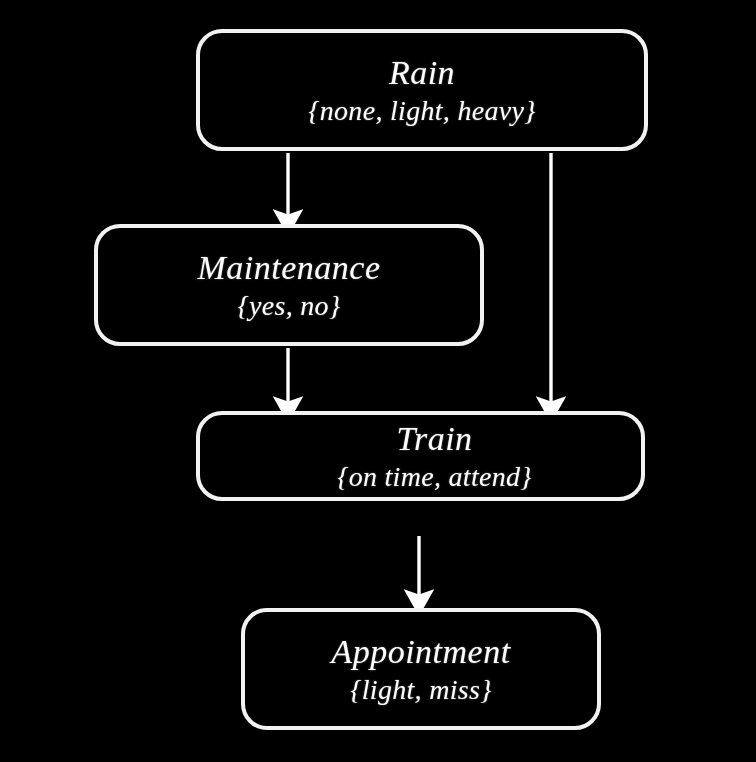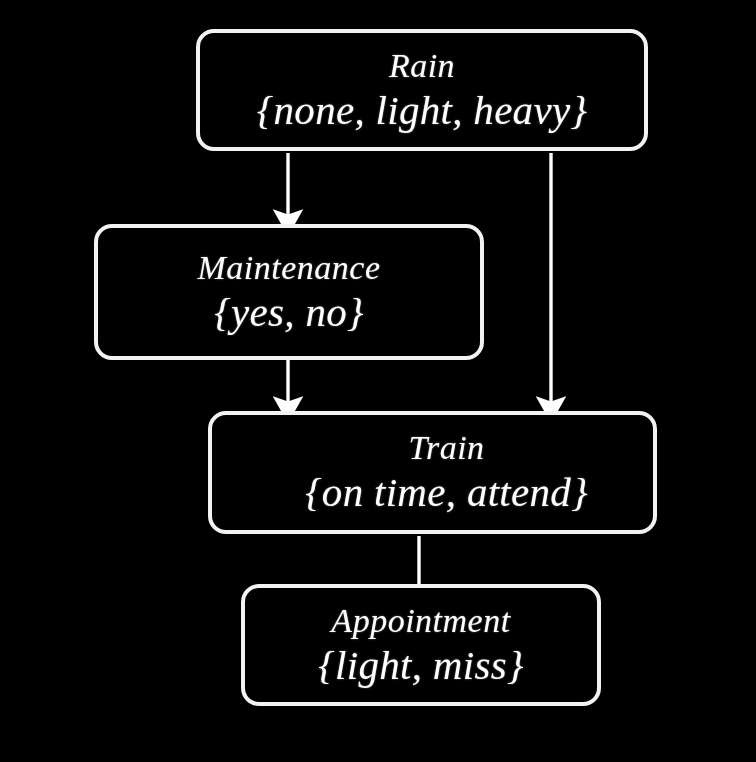--- a/index.html
+++ b/index.html
@@ -13,45 +13,45 @@
     height: 762px;
     background: #000000;
     overflow: hidden;
     font-family: "Liberation Serif", "DejaVu Serif", serif;
   }
   .node {
     position: absolute;
     box-sizing: border-box;
     background: #000000;
     border: 4px solid #f2f2f2;
-    border-radius: 18px;
+    border-radius: 26px;
     display: flex;
     flex-direction: column;
     align-items: center;
     justify-content: center;
     color: #ffffff;
     text-align: center;
     line-height: 1.18;
     font-style: italic;
     text-shadow: 0 0 2px rgba(255,255,255,0.45);
   }
   .node .nm {
     font-size: 34px;
     letter-spacing: 0.5px;
     white-space: nowrap;
   }
   .node .st {
-    font-size: 41px;
+    font-size: 28px;
     letter-spacing: 0.3px;
     white-space: nowrap;
   }
   #n-rain    { left:196px; top:29px;  width:452px; height:122px; }
-  #n-maint   { left:94px;  top:224px; width:390px; height:136px;font-family:Liberation Serif, serif; }
-  #n-train   { left:208px; top:411px; width:449px; height:123px;padding-left:28px; }
-  #n-appt    { left:241px; top:584px; width:360px; height:122px; }
+  #n-maint   { left:94px;  top:224px; width:390px; height:122px;font-family:Liberation Serif, serif; }
+  #n-train   { left:196px; top:411px; width:449px; height:90px;padding-left:28px; }
+  #n-appt    { left:241px; top:608px; width:360px; height:122px; }
 
   .edge-layer {
     position: absolute;
     left: 0; top: 0;
     width: 756px;
     height: 762px;
     pointer-events: none;
   }
 </style>
 </head>

